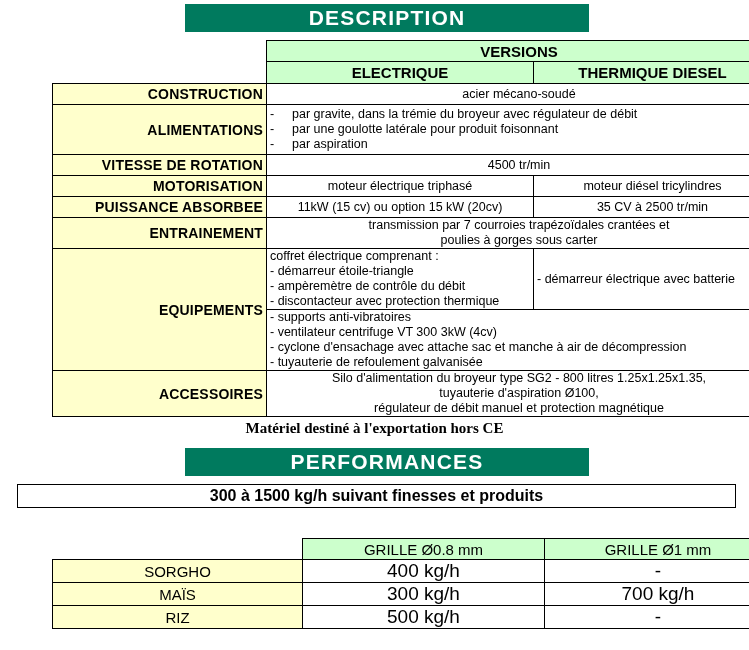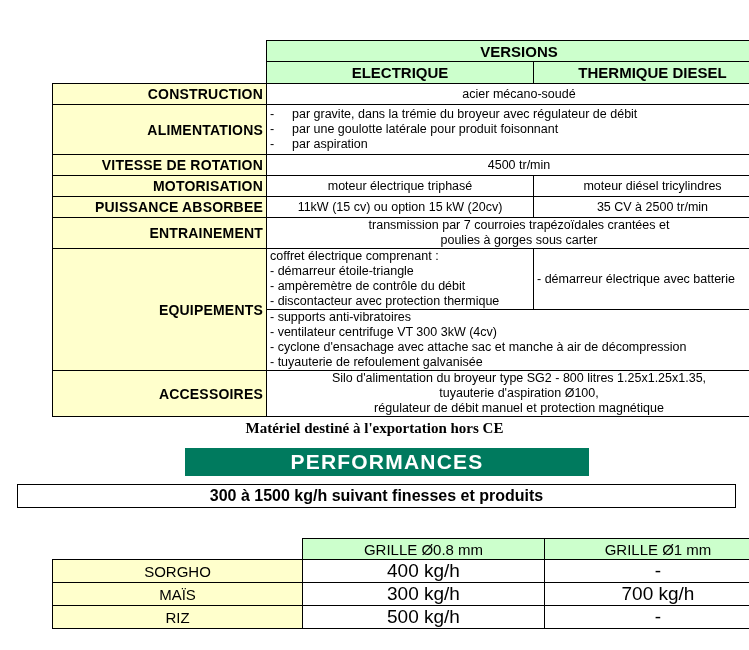--- a/index.html
+++ b/index.html
@@ -164,20 +164,21 @@
     background: #ffffff;
     text-align: center;
     font-size: 19px;
   }
 </style>
 </head>
 <body>
 
 <div class="page">
 
+  <div class="banner banner-description">DESCRIPTION</div>
 
   <table class="grid main-table">
     <colgroup>
       <col style="width:214px">
       <col style="width:267px">
       <col style="width:238px">
     </colgroup>
     <tbody>
 
       <tr>

